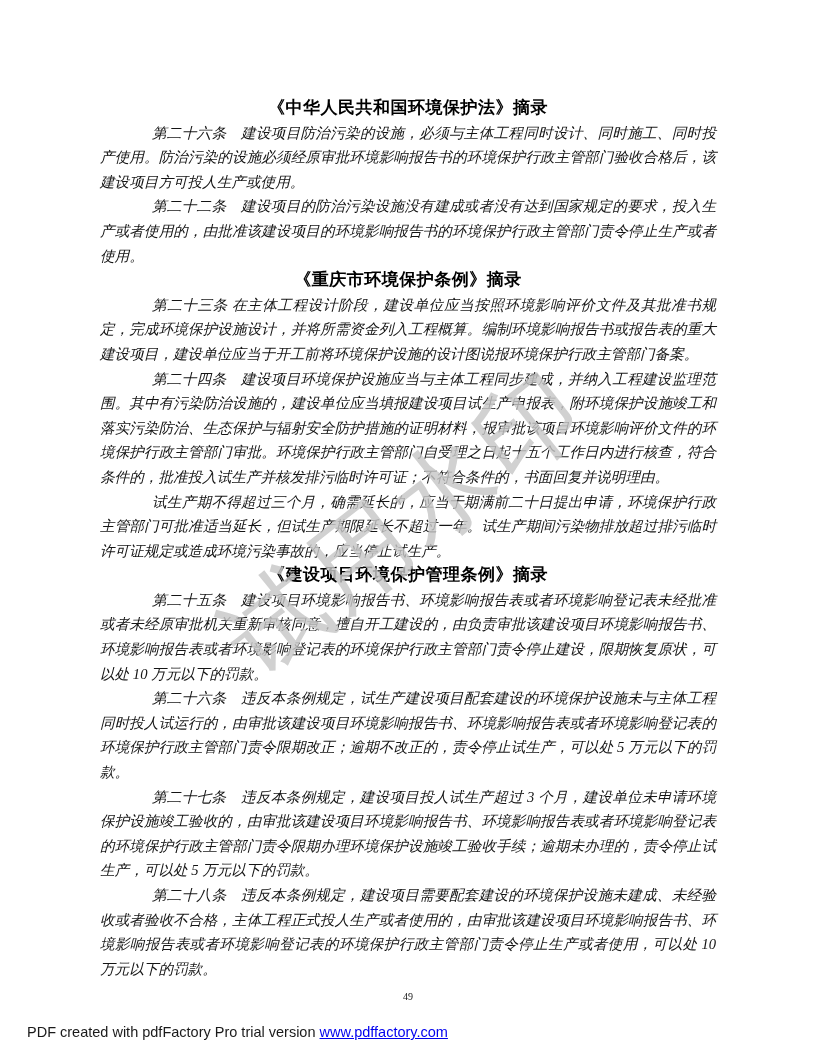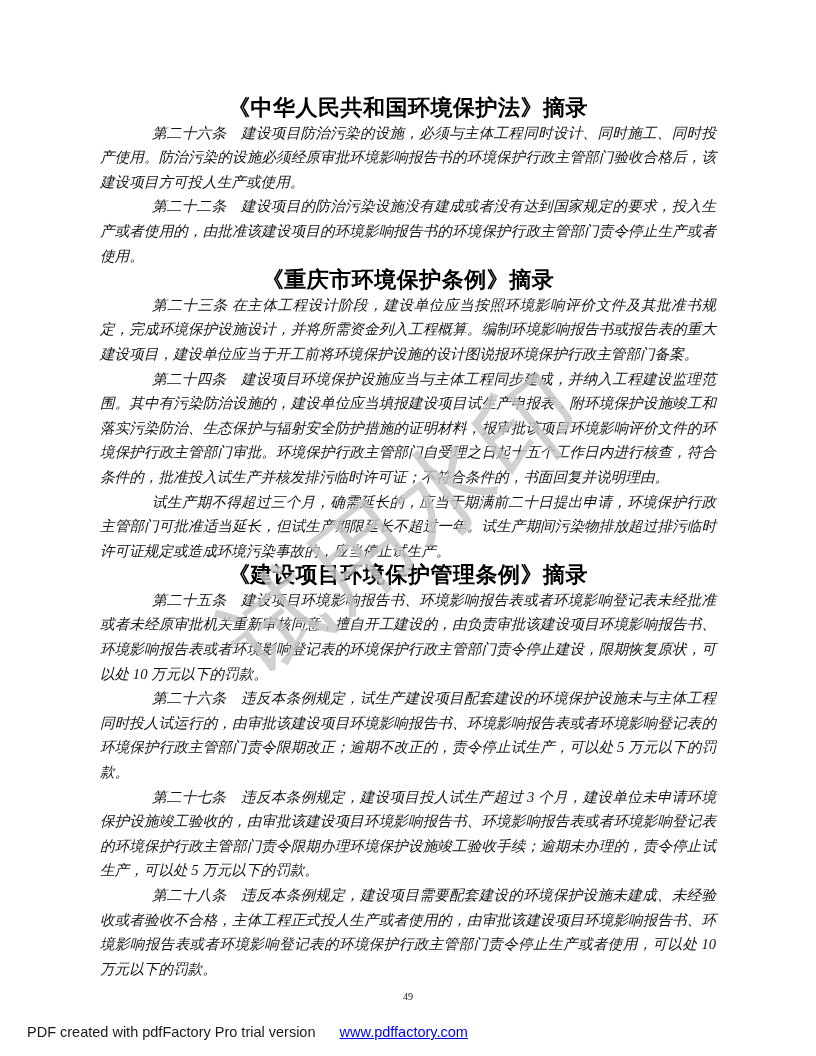--- a/index.html
+++ b/index.html
@@ -17,21 +17,21 @@
     color: #141414;
   }
   .content {
     position: absolute;
     left: 100px;
     top: 96px;
     width: 616px;
   }
   .sec-title {
     margin: 0;
-    font-size: 22px;
+    font-size: 17px;
     font-weight: 700;
     color: #000000;
     text-align: center;
     line-height: 24.6px;
     letter-spacing: 0.5px;
   }
   .para {
     margin: 0;
     font-size: 14.6px;
     line-height: 24.6px;
@@ -71,21 +71,20 @@
     top: 1024px;
     font-family: "Liberation Sans", "DejaVu Sans", sans-serif;
     font-size: 14.5px;
     color: #1a1a1a;
     white-space: nowrap;
   }
   .footer-link {
     color: #0000ee;
     text-decoration: underline;
     cursor: pointer;
-    margin-left: 20px;
   }
 </style>
 </head>
 <body>
 
 <div class="page">
 
   <div class="watermark">试用水印</div>
 
   <main class="content">

